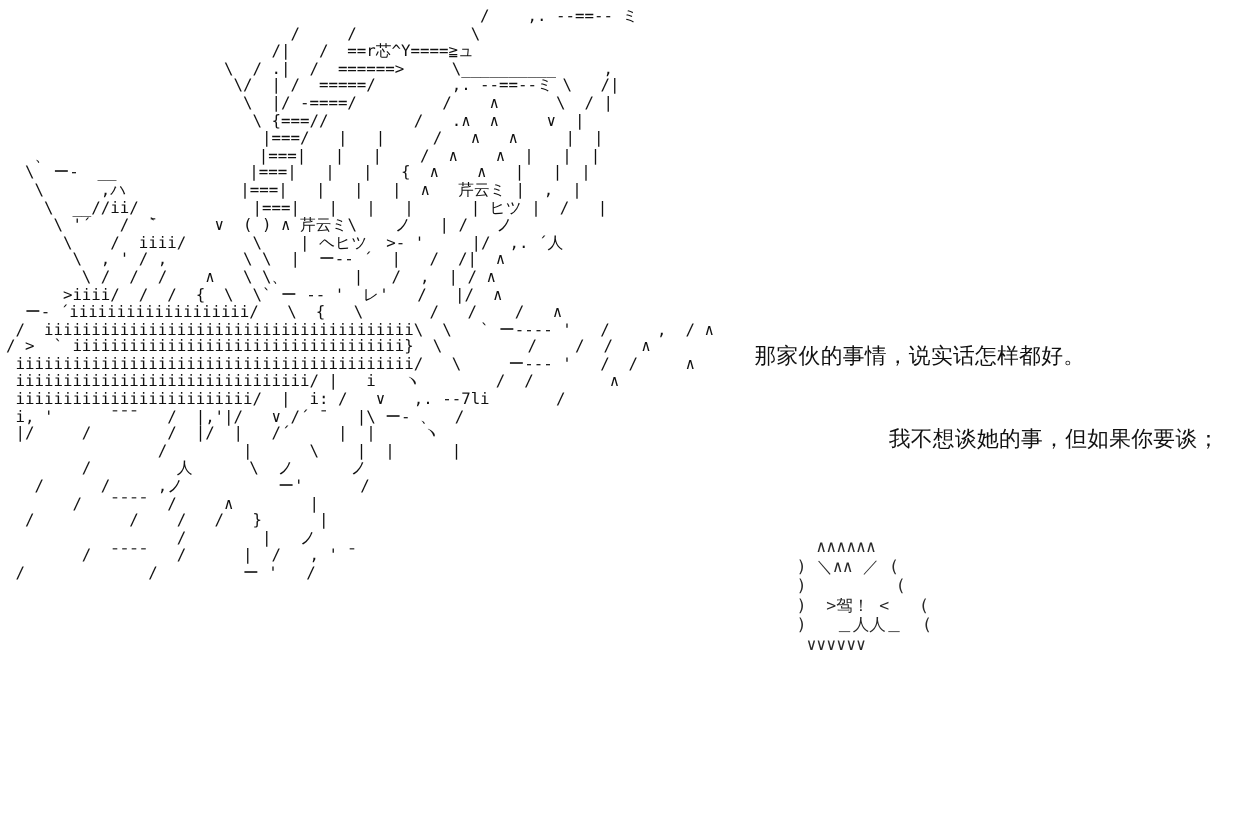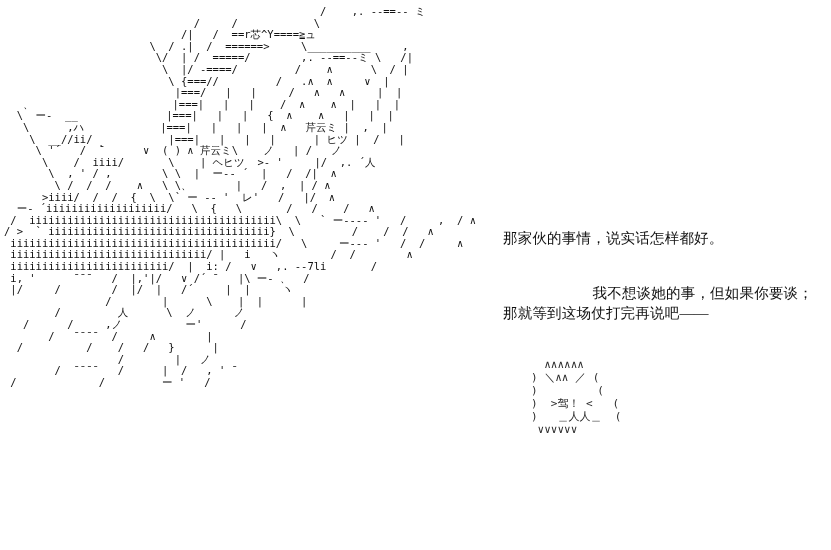--- a/index.html
+++ b/index.html
@@ -102,21 +102,20 @@
   /          /    /   /   }      |
                   /        |   ノ
         /  ̄ ̄ ̄ ̄    /      |  /   , ' ̄
  /             /         ー '   /
 </pre>
 
   <div class="dialogue" id="line-1">那家伙的事情，说实话怎样都好。</div>
 
   <div class="dialogue" id="line-2">我不想谈她的事，但如果你要谈；</div>
 
-  <div class="dialogue" id="line-3">那就等到这场仗打完再说吧——</div>
 
   <pre class="bubble-art">  ∧∧∧∧∧∧
 ) ＼∧∧ ／ (
 )         (
 )  &gt;驾！ &lt;   (
 )   ＿人人＿  (
  ∨∨∨∨∨∨</pre>
 
 </div>
 

